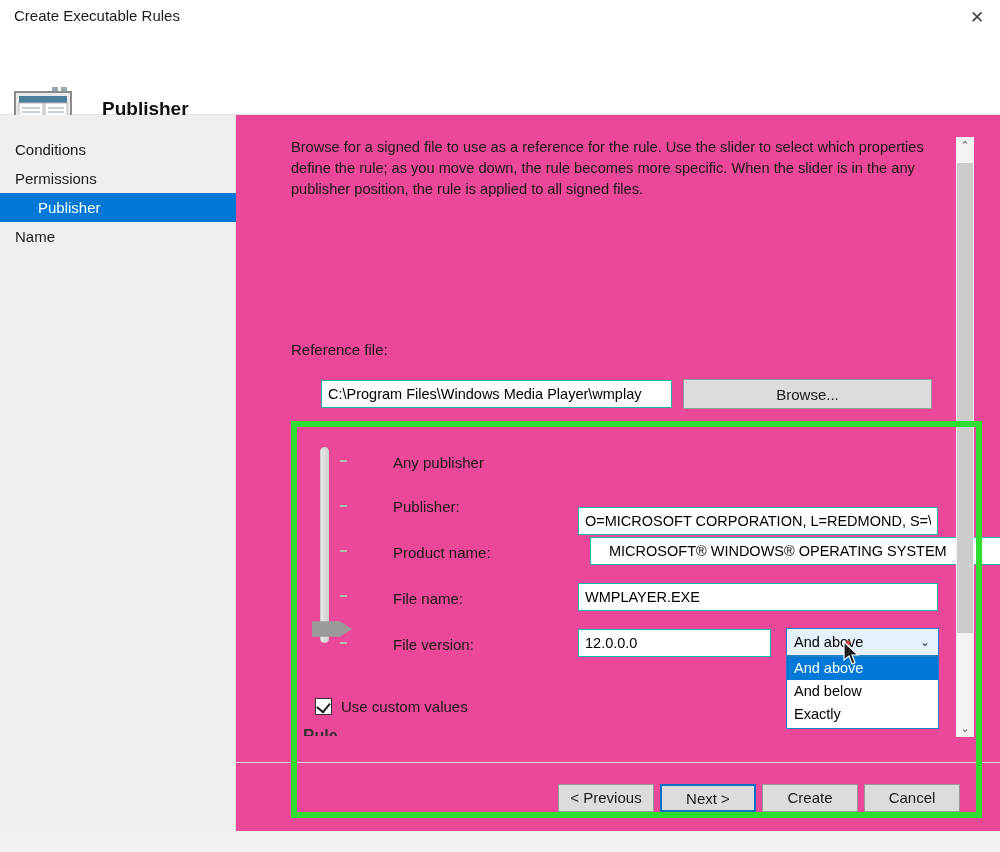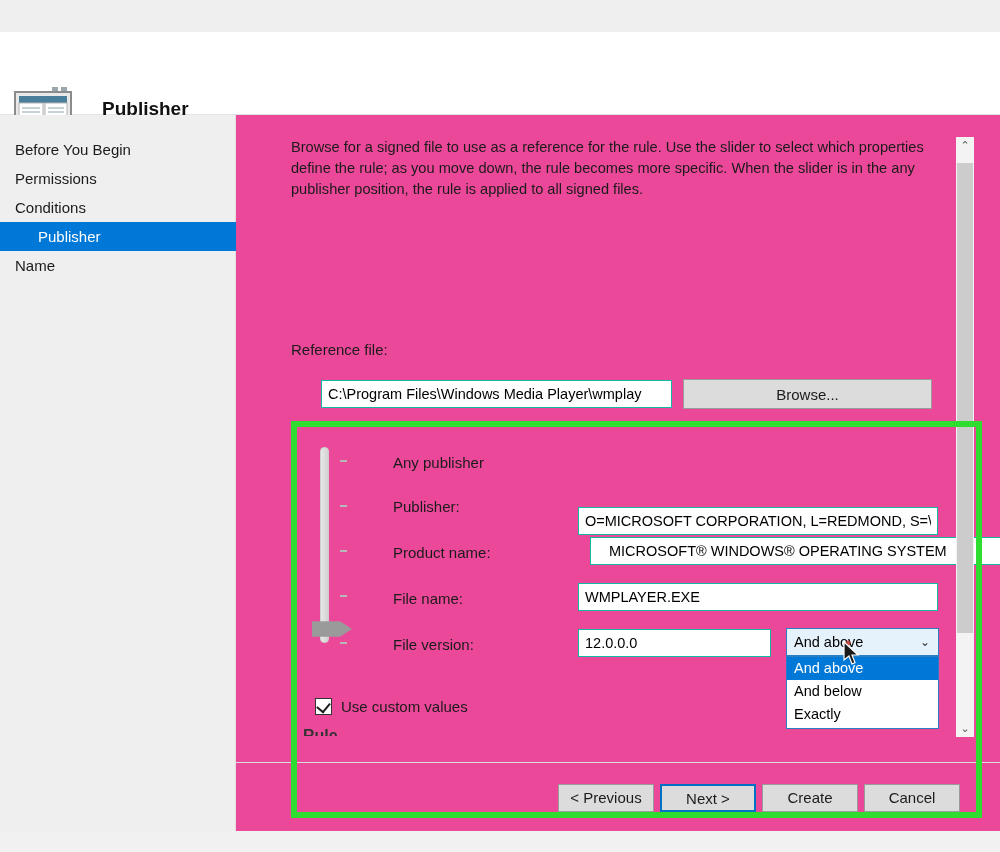--- a/index.html
+++ b/index.html
@@ -67,20 +67,24 @@
 
   
   .cursor { position:absolute; left:604px; top:525px; z-index:60; pointer-events:none; }
 </style>
 </head>
 <body>
 
 <div id="stage">
   <div class="dialog">
 
+    <div class="titlebar">
+      <div class="title-text">Create Executable Rules</div>
+      <div class="close-btn">✕</div>
+    </div>
 
     <div class="header">
       <span class="wizard-icon">
         <svg width="64" height="48" viewBox="0 0 64 48">
           <rect x="3" y="6" width="56" height="40" fill="#e9e9e9" stroke="#8b8b8b" stroke-width="2"></rect>
           <rect x="40" y="1" width="6" height="4" fill="#9aa7ad"></rect>
             <rect x="49" y="1" width="6" height="4" fill="#9aa7ad"></rect>
           <rect x="7" y="10" width="48" height="7" fill="#4a7f9b"></rect>
           <rect x="7" y="17" width="24" height="25" fill="#ffffff" stroke="#b5b5b5" stroke-width="1"></rect>
           <rect x="33" y="17" width="22" height="25" fill="#ffffff" stroke="#b5b5b5" stroke-width="1"></rect>
@@ -95,23 +99,22 @@
             <line x1="36" y1="30" x2="52" y2="30"></line>
               <line x1="36" y1="34" x2="52" y2="34"></line>
           </g>
         </svg>
       </span>
       <div class="page-title">Publisher</div>
     </div>
 
     <div class="sidebar">
       <div style="height:20px"></div>
-      <div class="side-item">Before You Begin</div>
+      <div class="side-item">Conditions</div>
       <div class="side-item">Permissions</div>
-      <div class="side-item">Conditions</div>
       <div class="side-item indent selected">Publisher</div>
       <div class="side-item">Name</div>
     </div>
 
     <div class="content">
 
       <div class="instruction">Browse for a signed file to use as a reference for the rule. Use the slider to select which properties define the rule; as you move down, the rule becomes more specific. When the slider is in the any publisher position, the rule is applied to all signed files.</div>
 
       <div class="field-label" style="position:absolute;left:55px;top:226px;">Reference file:</div>
       <input class="tb" style="left: 85px; top: 265px; width: 351px; height: 28px;" readonly="" value="C:\Program Files\Windows Media Player\wmplay">

